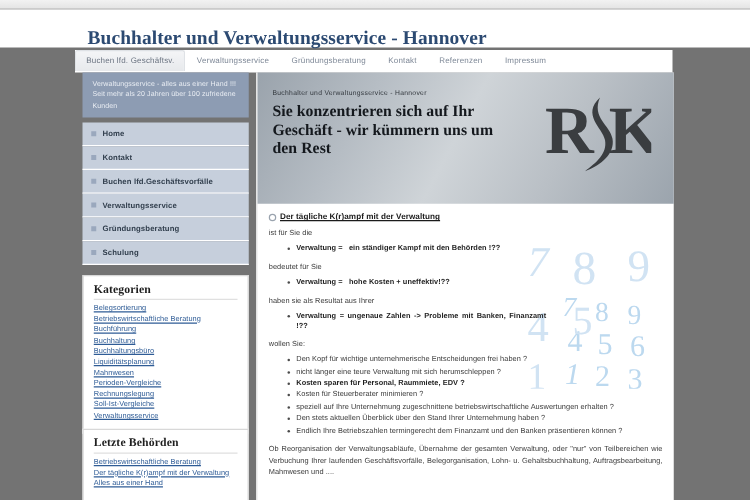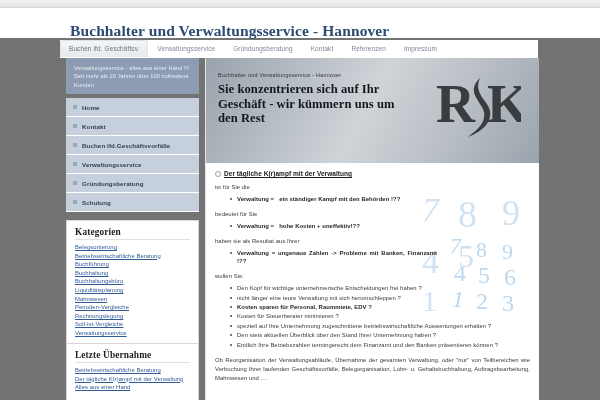--- a/index.html
+++ b/index.html
@@ -232,21 +232,21 @@
         <a>Buchhaltungsbüro</a>
         <a>Liquiditätsplanung</a>
         <a>Mahnwesen</a>
         <a>Perioden-Vergleiche</a>
         <a>Rechnungslegung</a>
         <a>Soll-Ist-Vergleiche</a>
         <a>Verwaltungsservice</a>
       </div>
 
       <div class="panel" style="top:285px;">
-        <h3>Letzte Übernahme</h3>
+        <h3>Letzte Behörden</h3>
         <a>Betriebswirtschaftliche Beratung</a>
         <a>Der tägliche K(r)ampf mit der Verwaltung</a>
         <a>Alles aus einer Hand</a>
       </div>
     </div>
 
     <div class="content">
 
       <div class="hero">
         <div class="hero-kicker">Buchhalter und Verwaltungsservice - Hannover</div>

